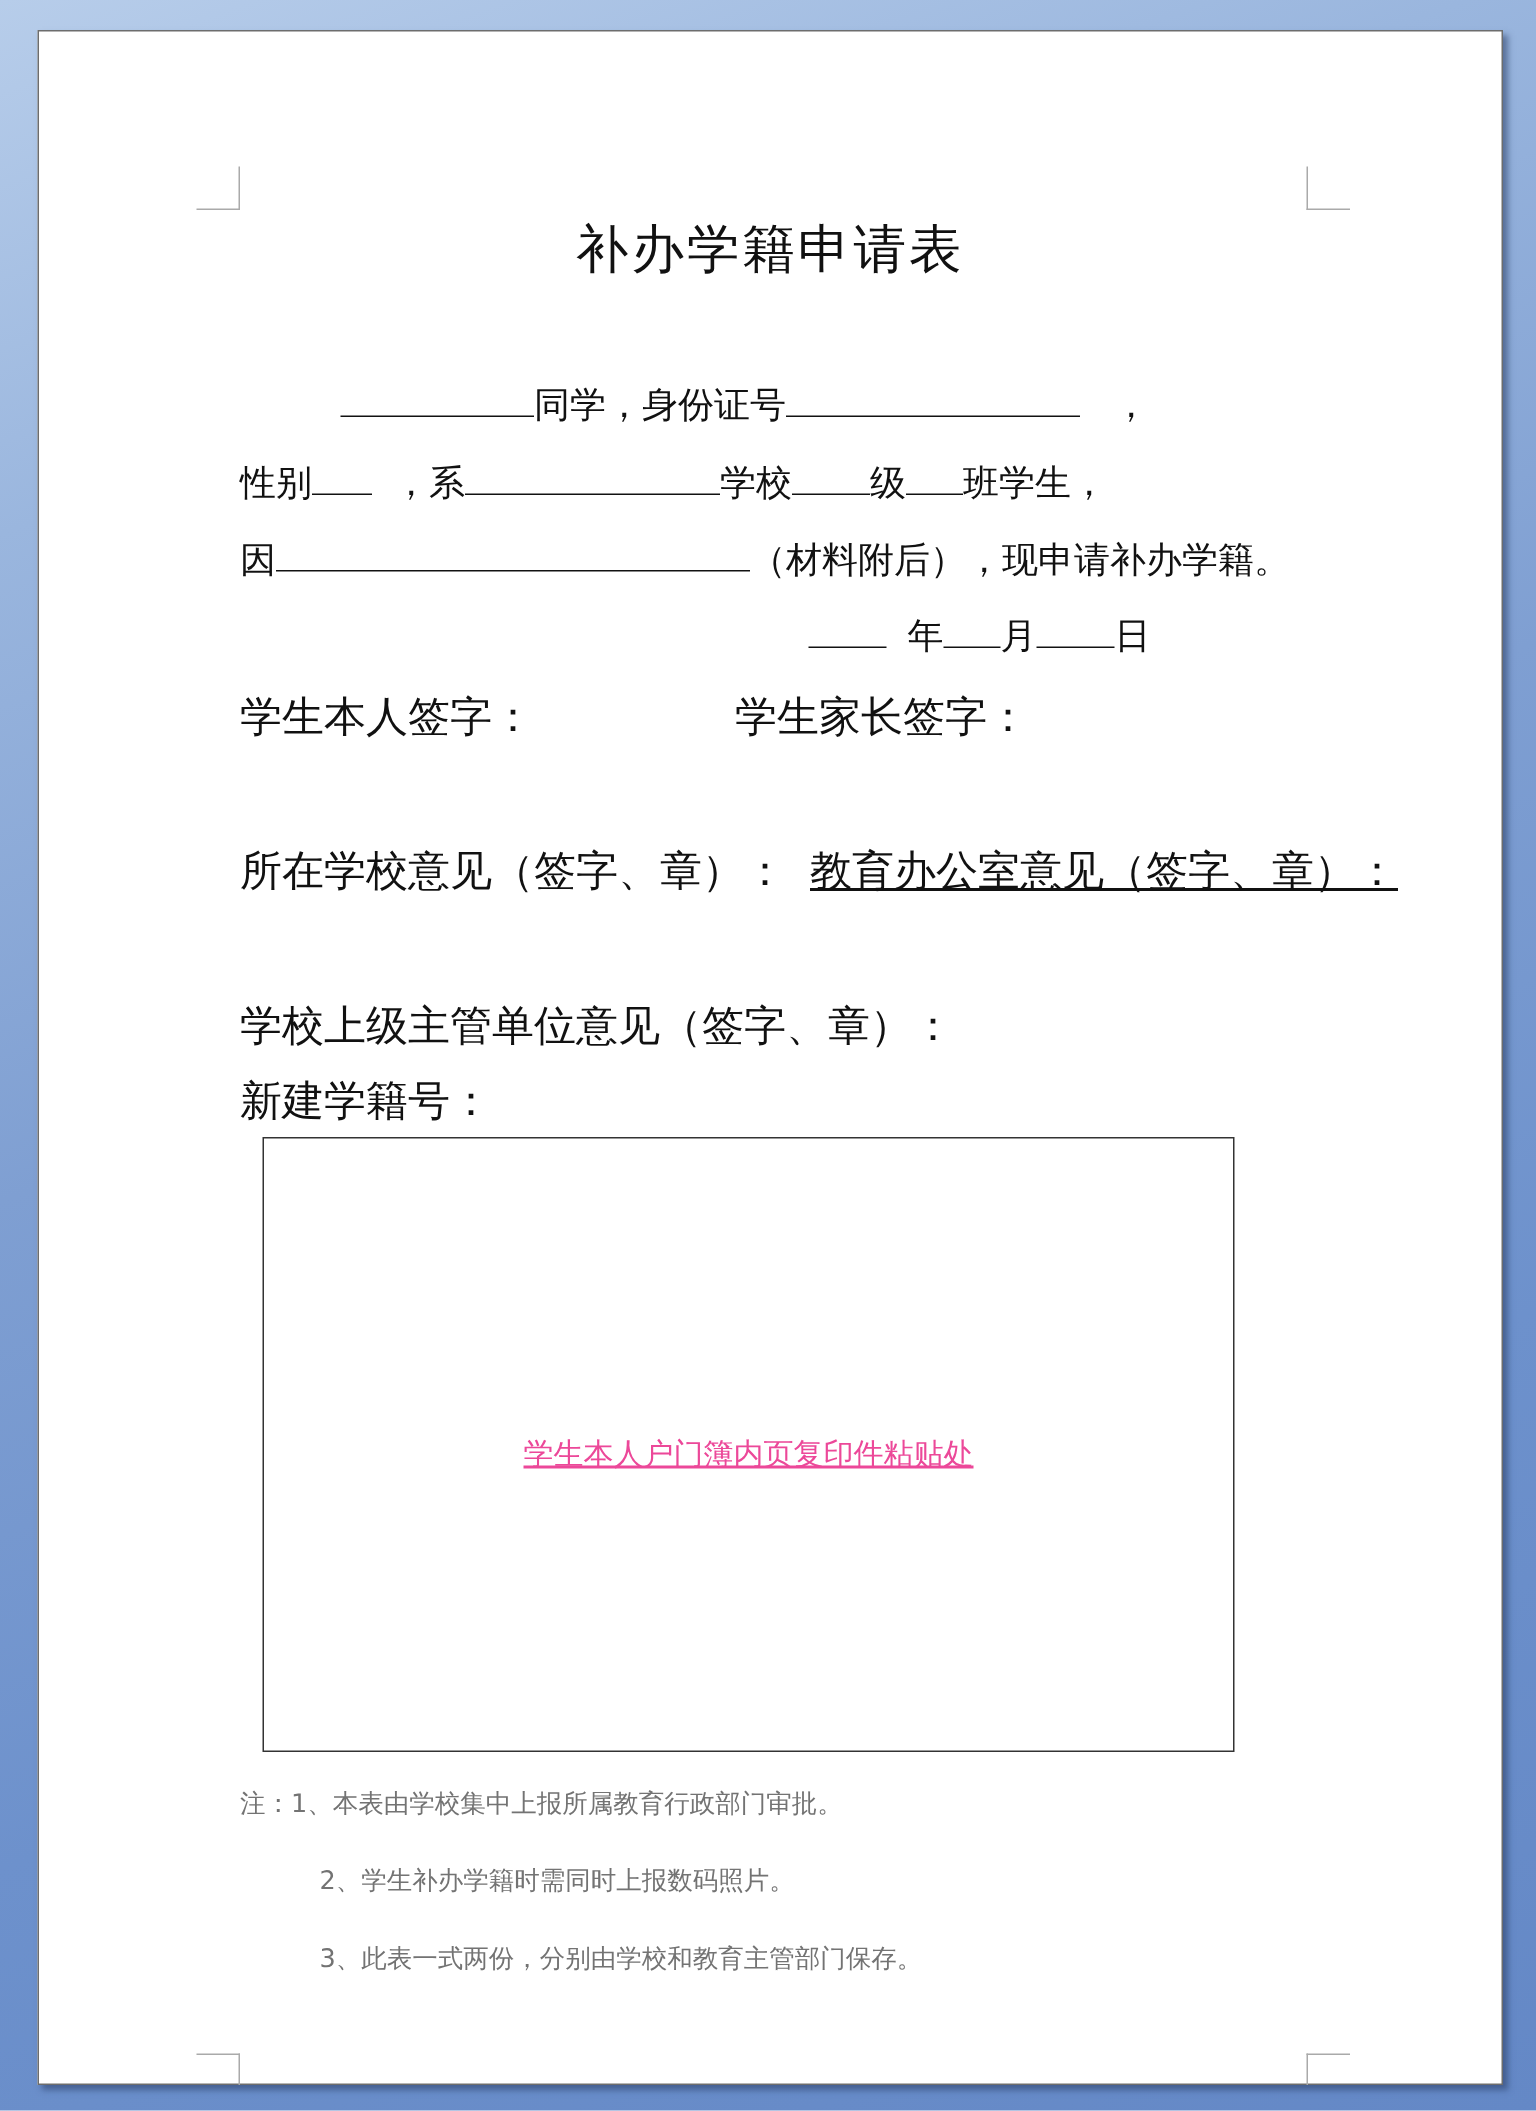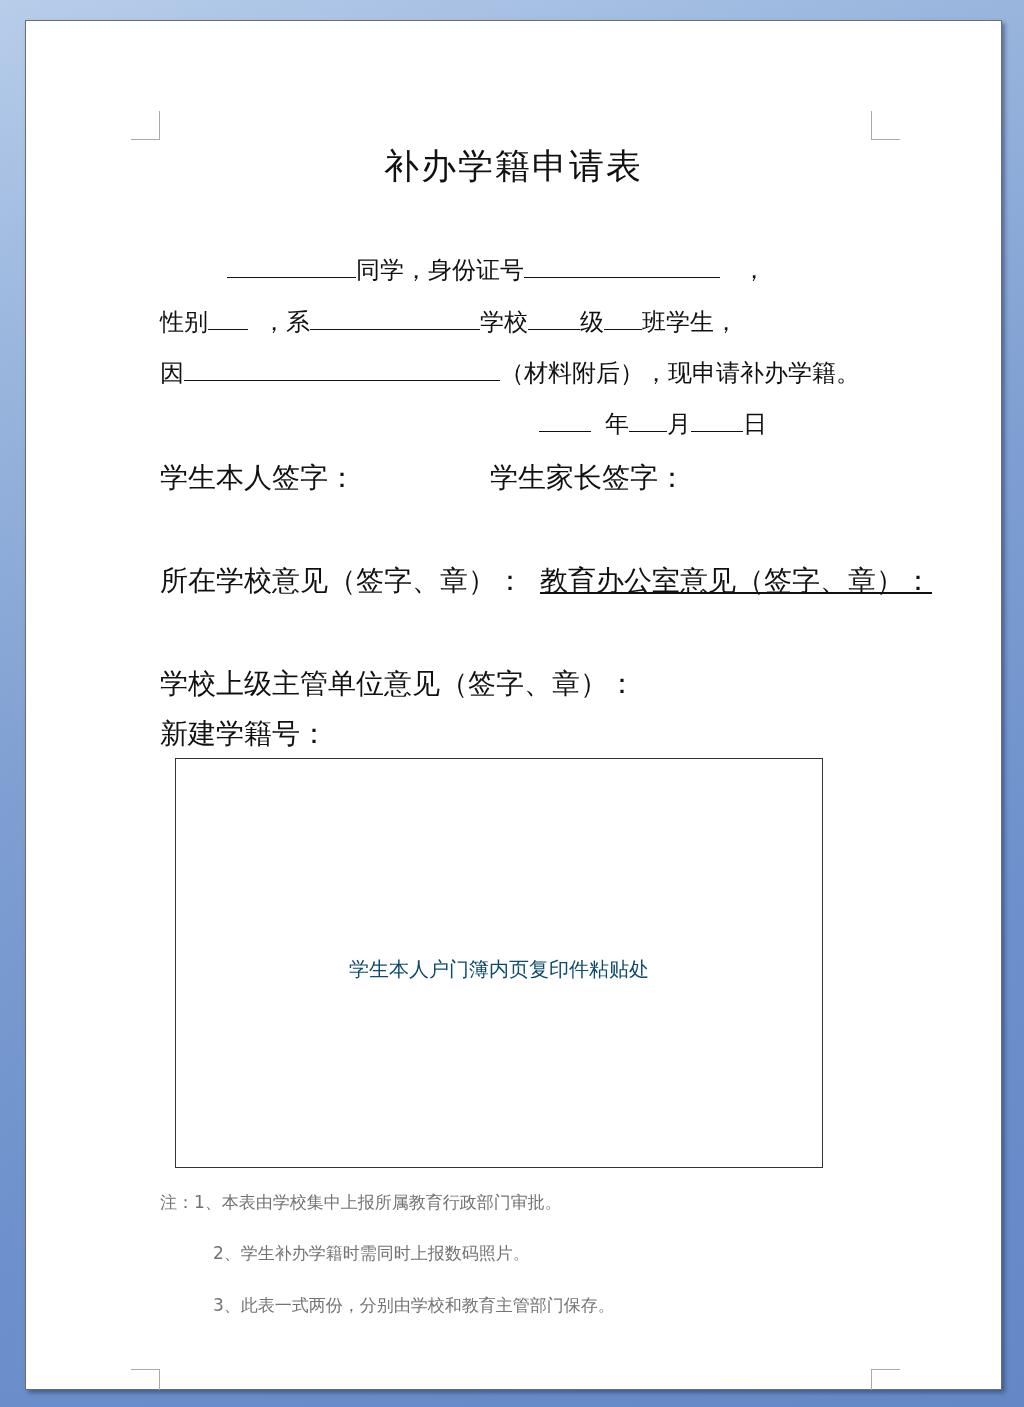--- a/index.html
+++ b/index.html
@@ -25,21 +25,21 @@
     font-size:35px; letter-spacing:2px; font-weight:normal;
   }
   .line { position:absolute; font-size:24px; white-space:nowrap; line-height:32px; }
   .blank { display:inline-block; border-bottom:1.5px solid #111; height:24px; vertical-align:baseline; }
   .sign { position:absolute; font-size:28px; white-space:nowrap; }
   .paste-box {
     position:absolute; left:149px; top:737px; width:646px; height:408px;
     border:1.5px solid #333;
   }
   .paste-label {
-    position:absolute; left:0; right:0; top:197px; text-align:center; font-size:20px; color:#0c4a6e;
+    position:absolute; left:0; right:0; top:197px; text-align:center; font-size:20px; color:#ec4899;text-decoration:underline;
   }
   .note { position:absolute; font-size:17px; white-space:nowrap; color:#737373; }
 </style>
 </head>
 <body>
 
 <div class="page">
   <div class="crop tl"></div>
   <div class="crop tr"></div>
   <div class="crop bl"></div>

